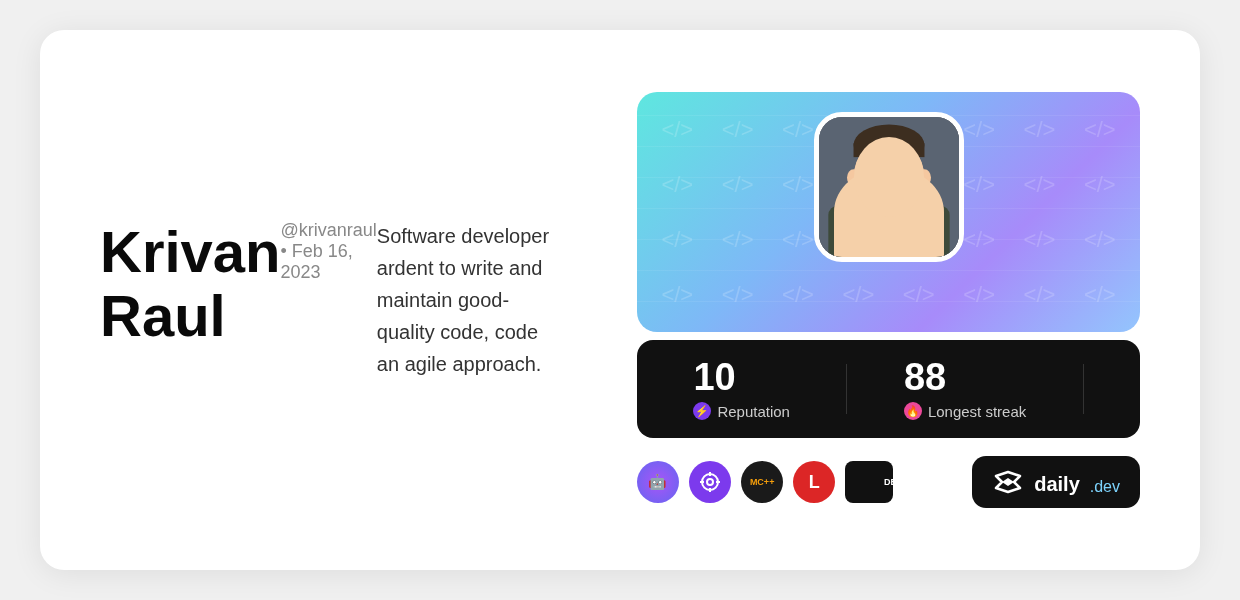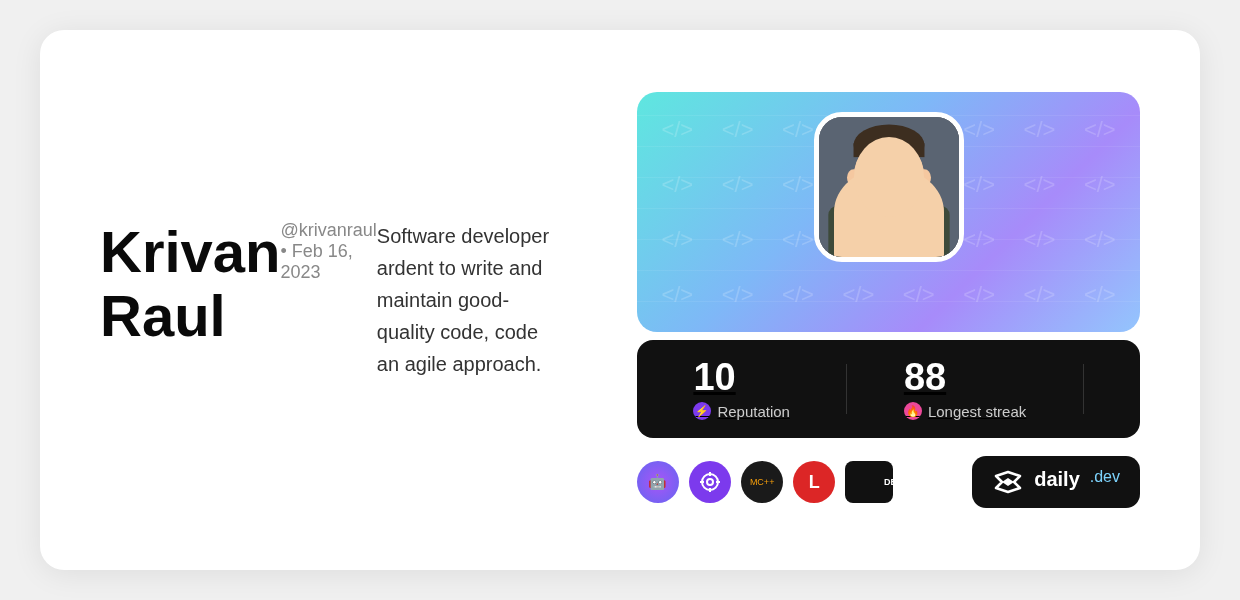--- a/index.html
+++ b/index.html
@@ -149,21 +149,20 @@
 
     
     .stats-bar {
       background: #111111;
       border-radius: 16px;
       padding: 18px 28px;
       display: flex;
       align-items: center;
       justify-content: space-around;
       margin-top: -10px;
-      text-decoration: underline;
     }
     .stat-item {
       display: flex;
       flex-direction: column;
       align-items: flex-start;
       gap: 6px;
     }
     .stat-number {
       font-size: 38px;
       font-weight: 800;
@@ -240,21 +239,21 @@
     .si-3 { background: #1a1a1a; color: #f59e0b; font-size: 10px; }
     .si-4 { background: #dc2626; }
     .si-5 { background: #111; }
 
     
     .brand {
       background: #111111;
       border-radius: 14px;
       padding: 12px 20px;
       display: flex;
-      align-items: flex-start;
+      align-items: flex-end;
       gap: 10px;
     }
   </style>
 </head>
 <body>
 
 <div class="card">
 
   <div class="left">
     <div class="user-name">Krivan Raul</div>
@@ -369,21 +368,21 @@
           <svg width="24" height="24" viewBox="0 0 24 24" fill="none" stroke="white" stroke-width="2">
             <circle cx="12" cy="12" r="8"></circle>
             <circle cx="12" cy="12" r="3"></circle>
             <line x1="12" y1="2" x2="12" y2="6"></line>
             <line x1="12" y1="18" x2="12" y2="22"></line>
             <line x1="2" y1="12" x2="6" y2="12"></line>
             <line x1="18" y1="12" x2="22" y2="12"></line>
           </svg>
         </div>
 
-        <div class="source-icon si-3" style="background:#1a1a1a; font-size:9px; color:#f59e0b; font-weight:400;">MC++</div>
+        <div class="source-icon si-3" style="background:#1a1a1a; font-size:9px; color:#f59e0b; font-weight:700;">MC++</div>
 
         <div class="source-icon si-4" style="background:#dc2626; font-size:18px; font-weight:800; color:white;">L</div>
 
         <div class="source-icon si-5" style="background:#111111; font-size:9px; font-weight:700; color:white; border-radius:8px; width:46px; border-radius:8px;padding-left:48px;">DEV</div>
       </div>
 
       <div class="brand">
         <svg width="32" height="28" viewBox="0 0 32 28" xmlns="http://www.w3.org/2000/svg">
           <path d="M4 8 L16 4 L28 8 L22 14 L28 20 L16 24 L4 20 L10 14 Z" fill="none" stroke="white" stroke-width="2.5" stroke-linejoin="round"></path>
           <path d="M10 14 L16 10 L22 14 L16 18 Z" fill="white"></path>

